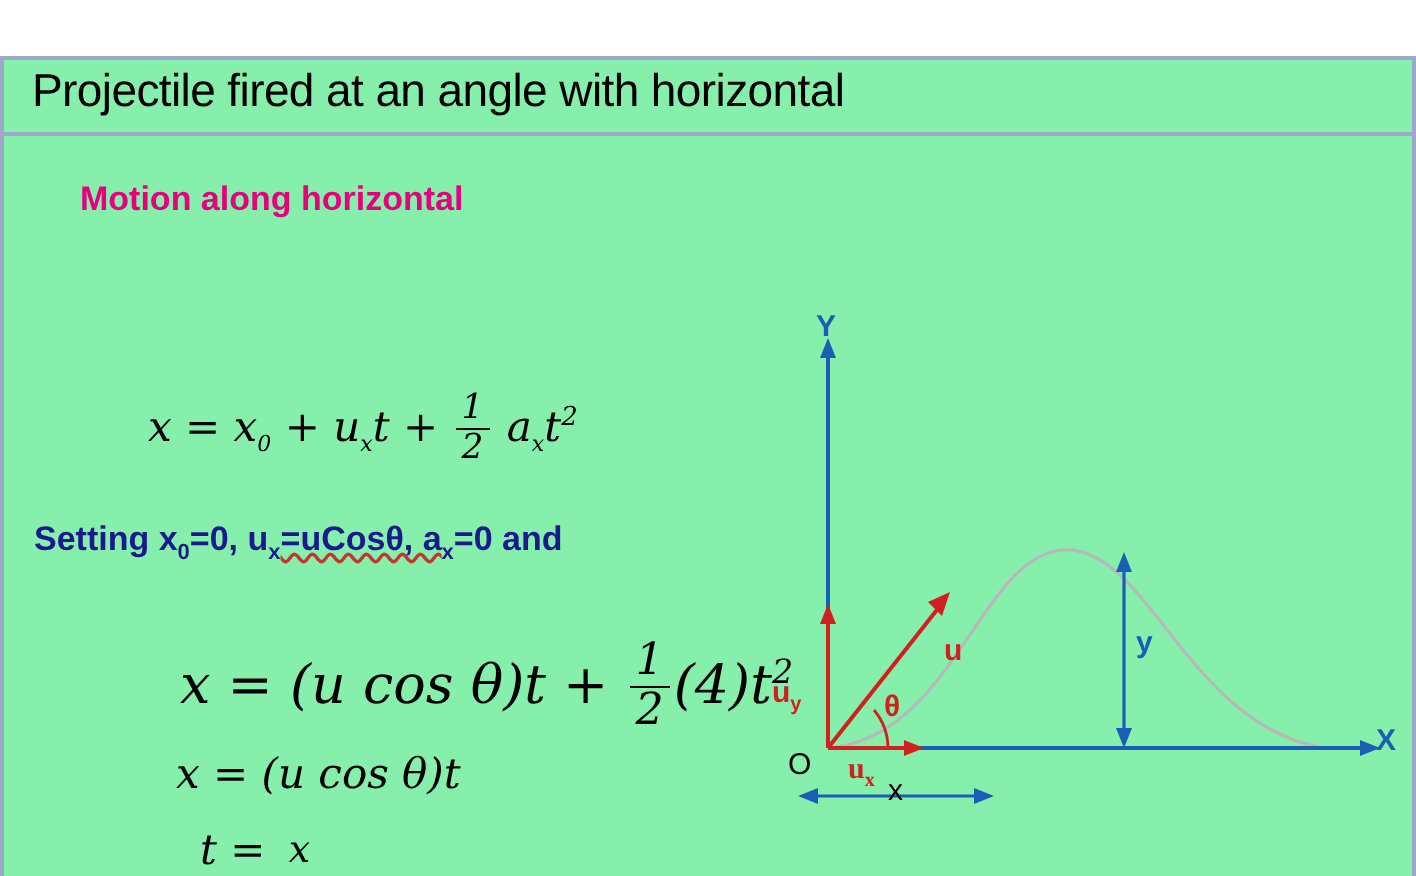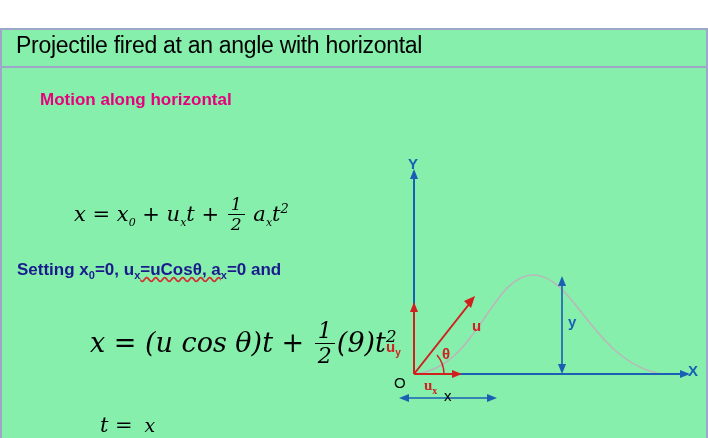--- a/index.html
+++ b/index.html
@@ -144,23 +144,24 @@
 
   <div class="eq" id="eq1">
     <span>x = x</span><span class="sub">0</span><span> + u</span><span class="sub">x</span><span>t + </span><span class="frac"><span class="num">1</span><span class="den">2</span></span><span> a</span><span class="sub">x</span><span>t</span><sup style="font-size:0.62em">2</sup>
   </div>
 
   <div class="body-text" id="para2">
     <span>Setting x</span><span class="sub">0</span><span>=0, u</span><span class="sub">x</span><span class="wavy">=uCosθ, a</span><span class="sub">x</span><span>=0 and</span><br>
   </div>
 
   <div class="eq" id="eq2">
-    <span>x = (u cos θ)t + </span><span class="frac"><span class="num">1</span><span class="den">2</span></span><span>(9)t</span><sup style="font-size:0.62em">2</sup>
-  </div>
-
+    <span>x = (u cos θ)t + </span><span class="frac"><span class="num">1</span><span class="den">2</span></span><span>(4)t</span><sup style="font-size:0.62em">2</sup>
+  </div>
+
+  <div class="eq" id="eq3">x = (u cos θ)t</div>
 
   <div class="eq" id="eq4">
     <span>t = </span><span class="frac" style="font-size:0.9em"><span class="num">x</span></span>
   </div>
 
   <div id="figure">
     <svg width="318" height="270" viewBox="0 0 318 270">
 
       <path d="M 32 219 C 95 214, 108 122, 150 120 C 192 118, 212 208, 280 219" fill="none" stroke="#b8b8b8" stroke-width="1.6"></path>
 

